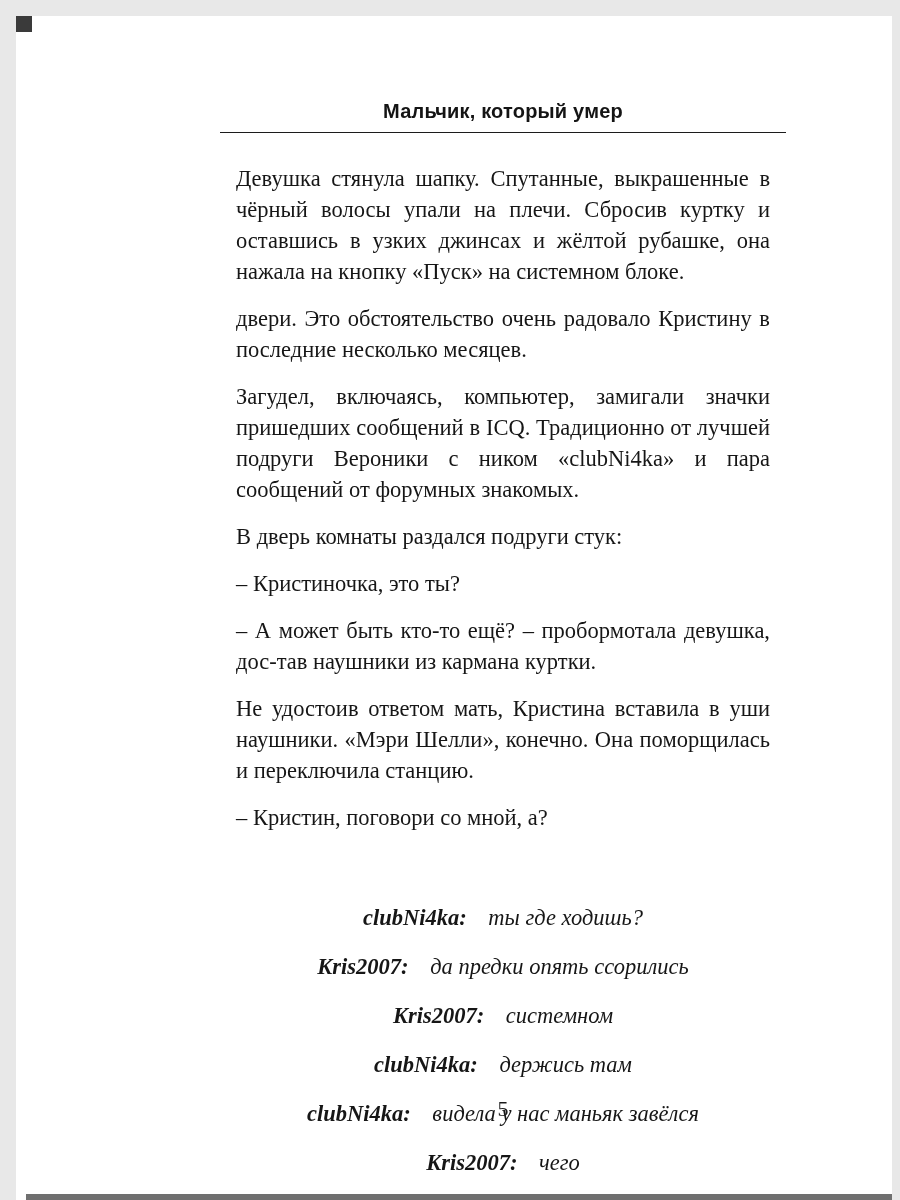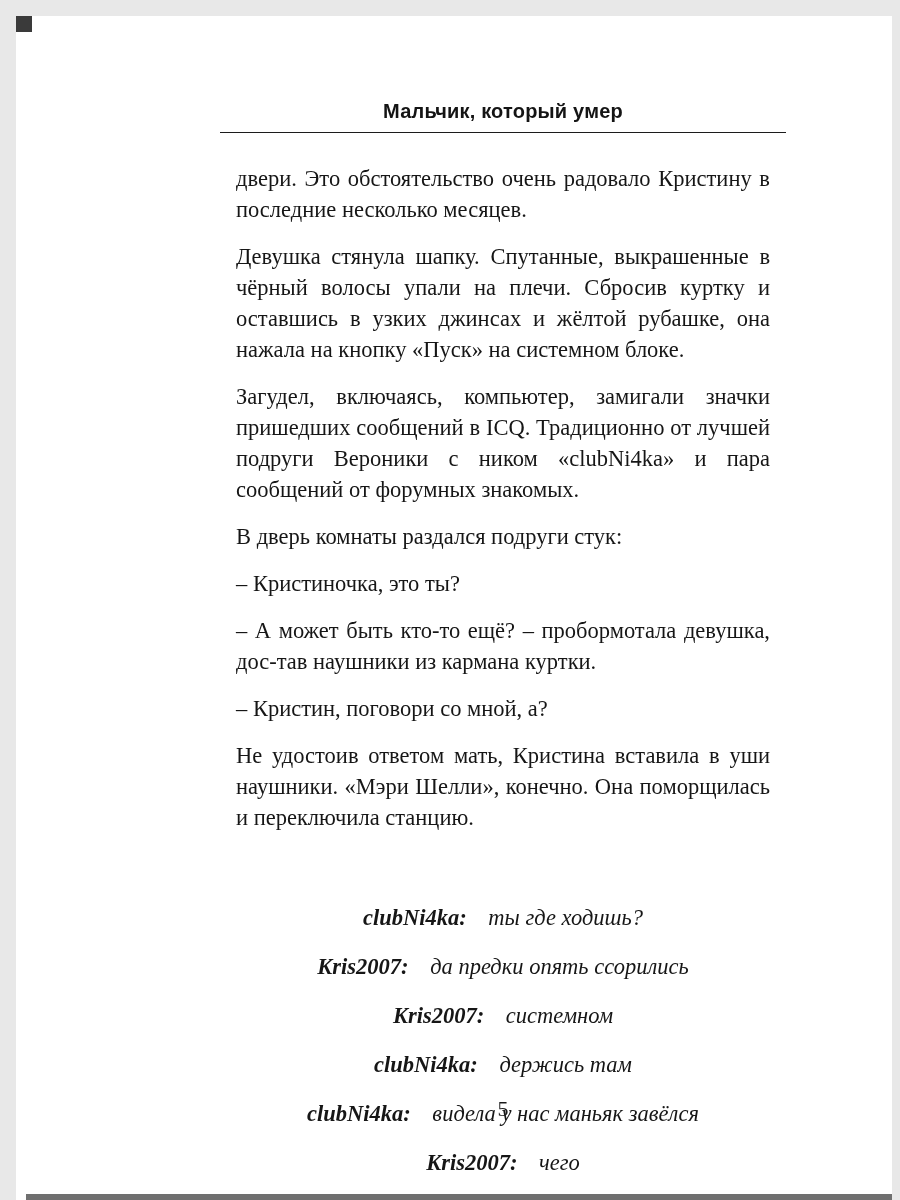--- a/index.html
+++ b/index.html
@@ -85,28 +85,28 @@
 </head>
 <body>
 
 <div class="page">
 
   <div class="content">
 
     <div class="running-header">Мальчик, который умер</div>
 
     <div class="body-text">
+      <p>Девушка стянула шапку. Спутанные, выкрашенные в чёрный волосы упали на плечи. Сбросив куртку и оставшись в узких джинсах и жёлтой рубашке, она нажала на кнопку «Пуск» на системном блоке.</p>
       <p>двери. Это обстоятельство очень радовало Кристину в последние несколько месяцев.</p>
-      <p>Девушка стянула шапку. Спутанные, выкрашенные в чёрный волосы упали на плечи. Сбросив куртку и оставшись в узких джинсах и жёлтой рубашке, она нажала на кнопку «Пуск» на системном блоке.</p>
       <p>Загудел, включаясь, компьютер, замигали значки пришедших сообщений в ICQ. Традиционно от лучшей подруги Вероники с ником «clubNi4ka» и пара сообщений от форумных знакомых.</p>
       <p>В дверь комнаты раздался подруги стук:</p>
       <p>– Кристиночка, это ты?</p>
       <p>– А может быть кто-то ещё? – пробормотала девушка, дос-тав наушники из кармана куртки.</p>
+      <p>Не удостоив ответом мать, Кристина вставила в уши наушники. «Мэри Шелли», конечно. Она поморщилась и переключила станцию.</p>
       <p>– Кристин, поговори со мной, а?</p>
-      <p>Не удостоив ответом мать, Кристина вставила в уши наушники. «Мэри Шелли», конечно. Она поморщилась и переключила станцию.</p>
     </div>
 
     <div class="chat-block">
       <div class="chat-line">
         <span class="chat-user">clubNi4ka:</span>
         <span class="chat-msg">ты где ходишь?</span>
       </div>
       <div class="chat-line">
         <span class="chat-user">Kris2007:</span>
         <span class="chat-msg">да предки опять ссорились</span>

